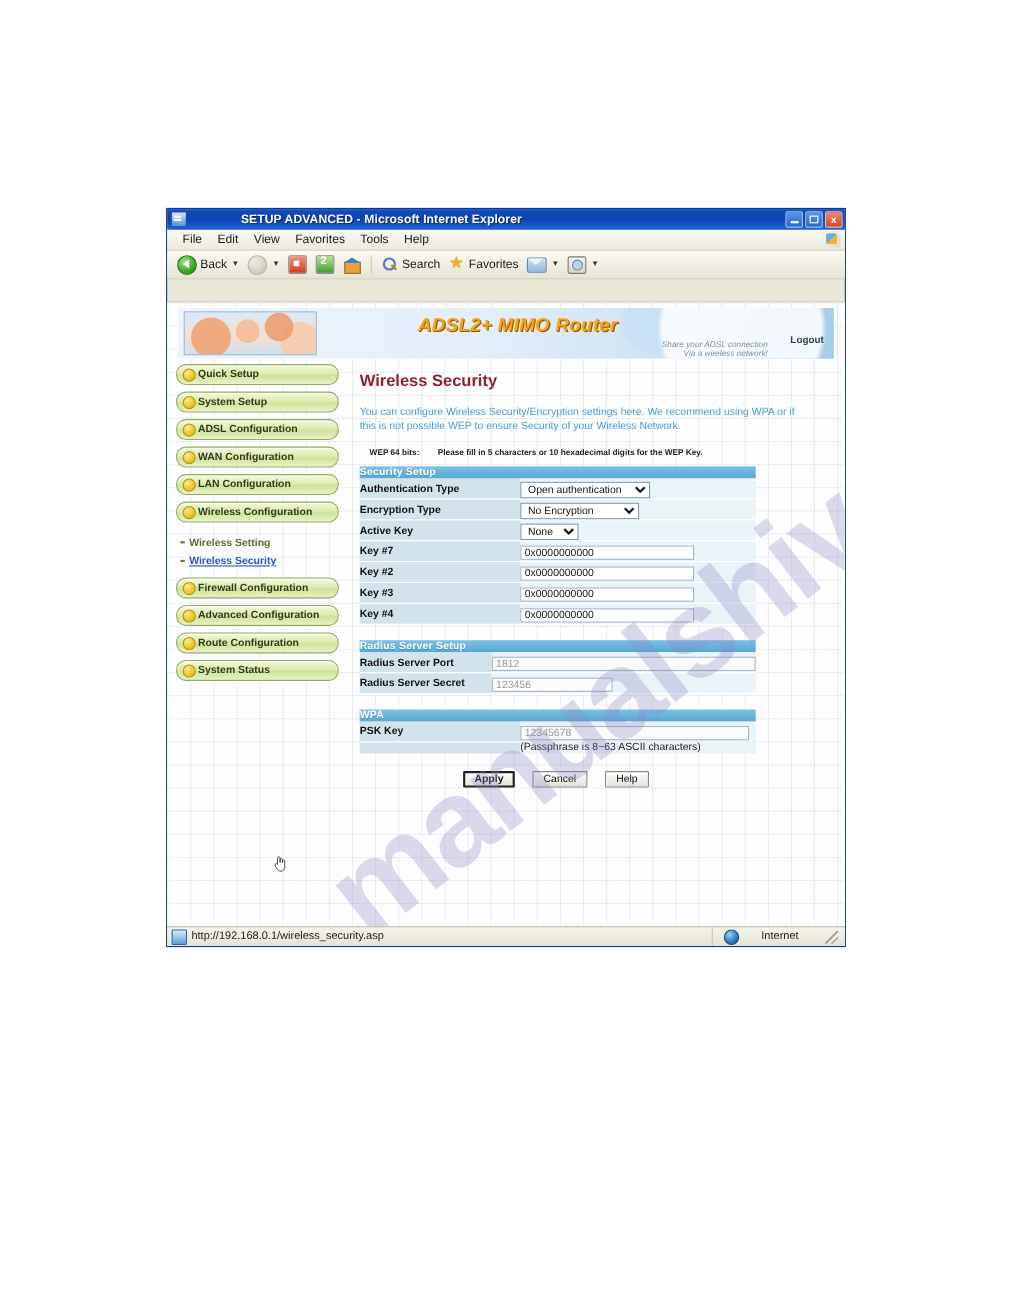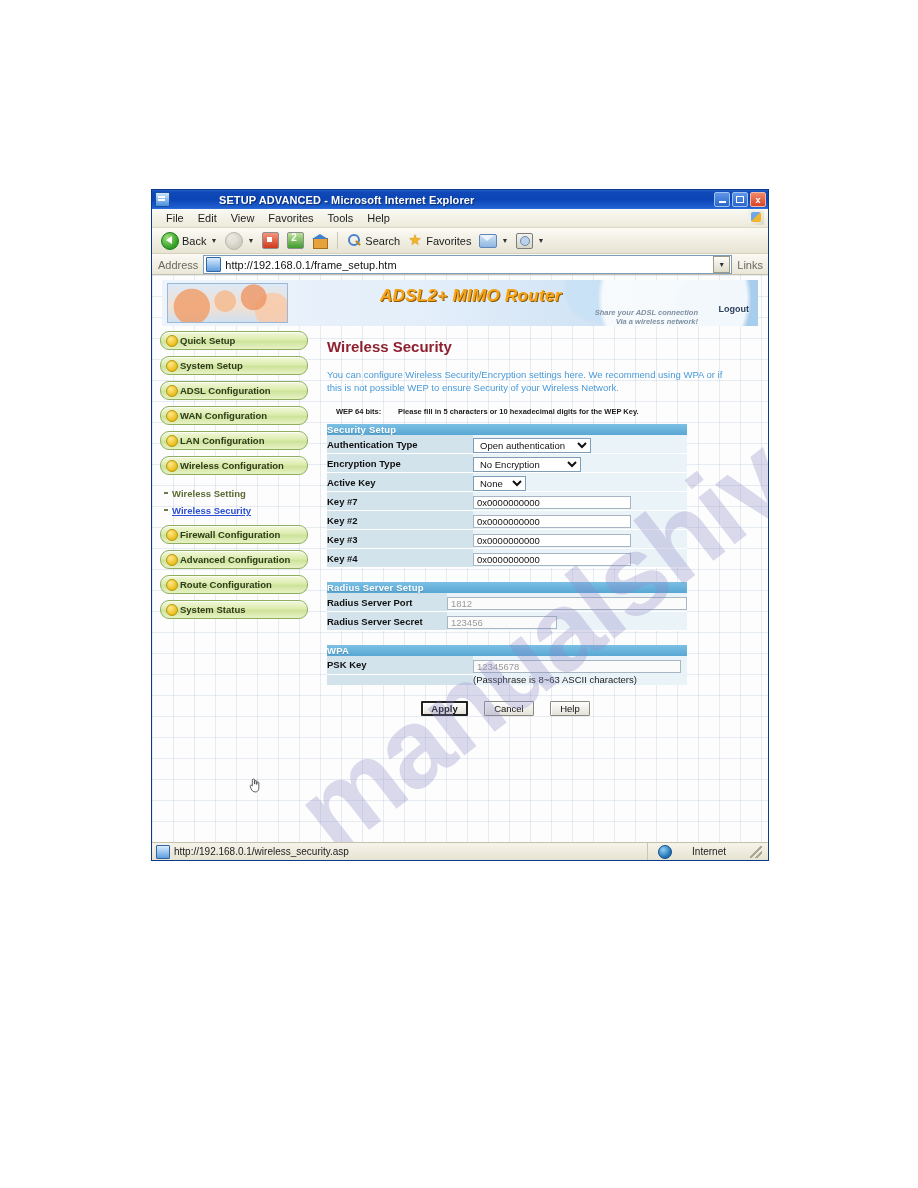--- a/index.html
+++ b/index.html
@@ -167,21 +167,21 @@
   }
   .banner-title {
     position:absolute; left:218px; top:6px;
     font-size:17px; font-weight:bold; font-style:italic;
     color:#f3a31c; letter-spacing:.3px;
     text-shadow: 1px 1px 0 #8d5a06, -0.5px -0.5px 0 #ffd98a;
     font-family:"Liberation Sans", sans-serif;
   }
   .banner-sub {
     position:absolute; left:350px; top:28px; width:186px; text-align:right;
-    font-size:7.5px; font-style:italic; font-weight:bold; color:#7f8fa0; line-height:9px;
+    font-size:7.5px; font-style:italic; font-weight:normal; color:#7f8fa0; line-height:9px;
   }
   .logout-btn {
     position:absolute; right:9px; top:24px;
     font-size:9px; font-weight:bold; color:#2b3f5b;
     text-shadow: 0 1px 0 rgba(255,255,255,.8);
   }
 
   
   .content-row { position:absolute; left:0; top:56px; right:0; bottom:0; }
   .sidebar { position:absolute; left:8px; top:0; width:148px; }
@@ -363,29 +363,20 @@
       <div class="tb-item">
         <span class="mail"></span>
         <span class="tb-caret">▼</span>
       </div>
       <div class="tb-item">
         <span class="media"></span>
         <span class="tb-caret">▼</span>
       </div>
     </div>
 
-    <div class="addressbar">
-      <span class="addr-label">Address</span>
-      <div class="addr-field">
-        <span class="addr-ico"></span>
-        <span class="addr-text">http://192.168.0.1/frame_setup.htm</span>
-        <span class="addr-caret">▼</span>
-      </div>
-      <span class="links-label">Links</span>
-    </div>
 
     <div class="viewport">
       <div class="gridbg"></div>
 
       <div class="banner">
         <div class="banner-logo"></div>
         <div class="banner-title">ADSL2+ MIMO Router</div>
         <div class="banner-sub">
           <div>Share your ADSL connection</div>
           <div>Via a wireless network!</div>

